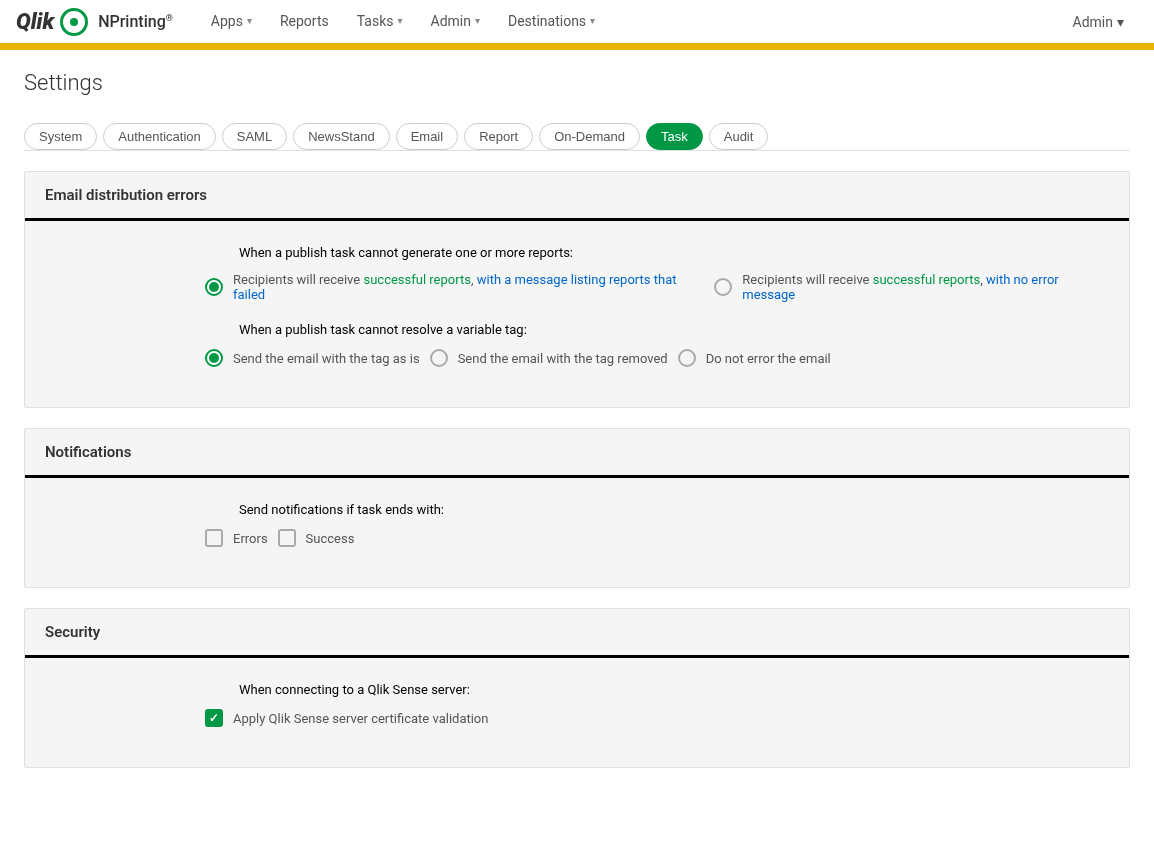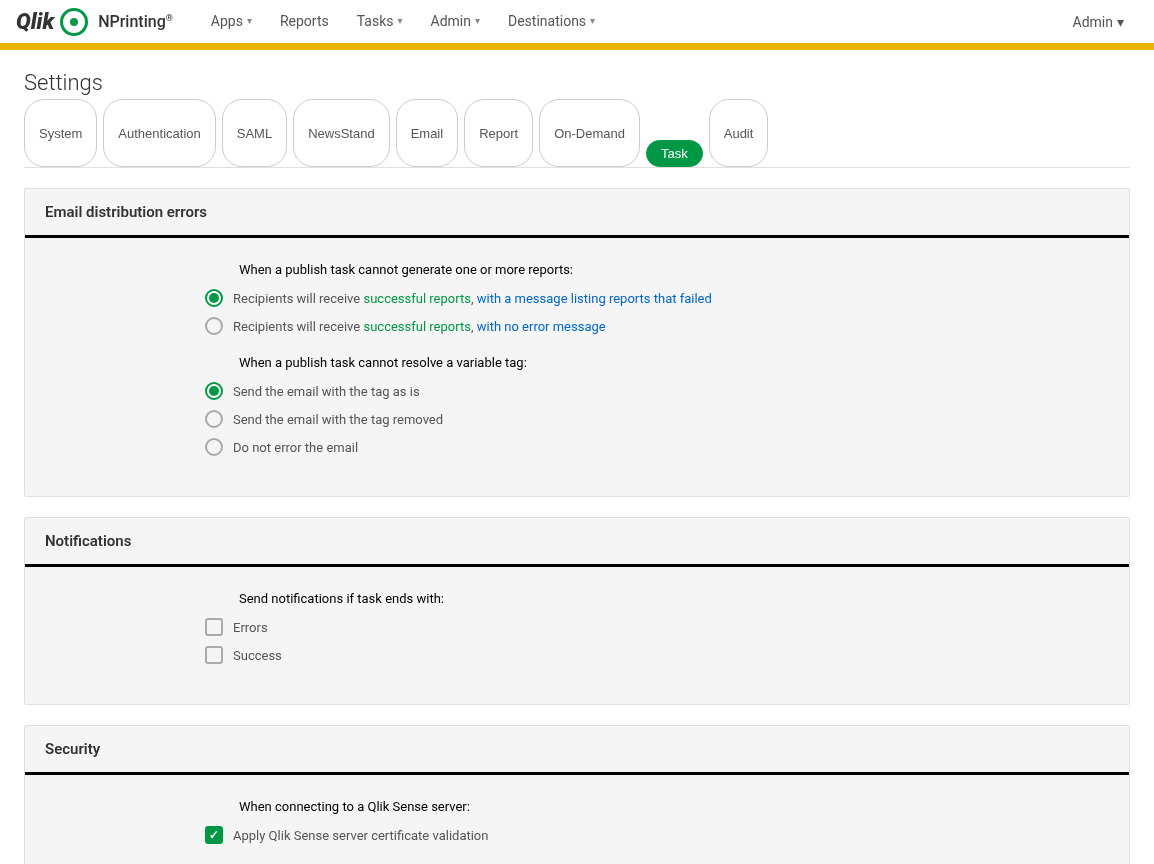--- a/index.html
+++ b/index.html
@@ -94,21 +94,21 @@
     }
 
     
     .page-content {
       padding: 20px 24px;
     }
     .page-title {
       font-size: 22px;
       font-weight: 300;
       color: #333;
-      margin-bottom: 4px;
+      margin-bottom: 28px;
     }
 
     
     .settings-tabs {
       display: flex;
       flex-wrap: wrap;
       gap: 6px;
       margin-bottom: 20px;
       padding-bottom: 0;
       border-bottom: 1px solid #e0e0e0;
@@ -120,21 +120,20 @@
       background: #fff;
       cursor: pointer;
       font-size: 13px;
       color: #555;
       transition: all 0.15s;
     }
     .tab-btn.active {
       background: #009845;
       color: #fff;
       border-color: #009845;
-      margin-top: 41px;
     }
 
     
     .settings-section {
       background: #f5f5f5;
       border: 1px solid #e0e0e0;
       border-radius: 2px;
       margin-bottom: 20px;
     }
     .section-title {
@@ -149,21 +148,21 @@
     }
     .subsection-label {
       font-size: 13px;
       color: #000000;
       margin-bottom: 12px;
       margin-top: 4px;
       margin-left: 34px;
     }
     .radio-group, .checkbox-group {
       display: flex;
-      flex-direction: column;
+      flex-direction: row;
       gap: 10px;
       margin-bottom: 20px;
     }
     .radio-item, .checkbox-item {
       display: flex;
       align-items: center;
       gap: 10px;
       font-size: 13px;
       color: #555;
     }

